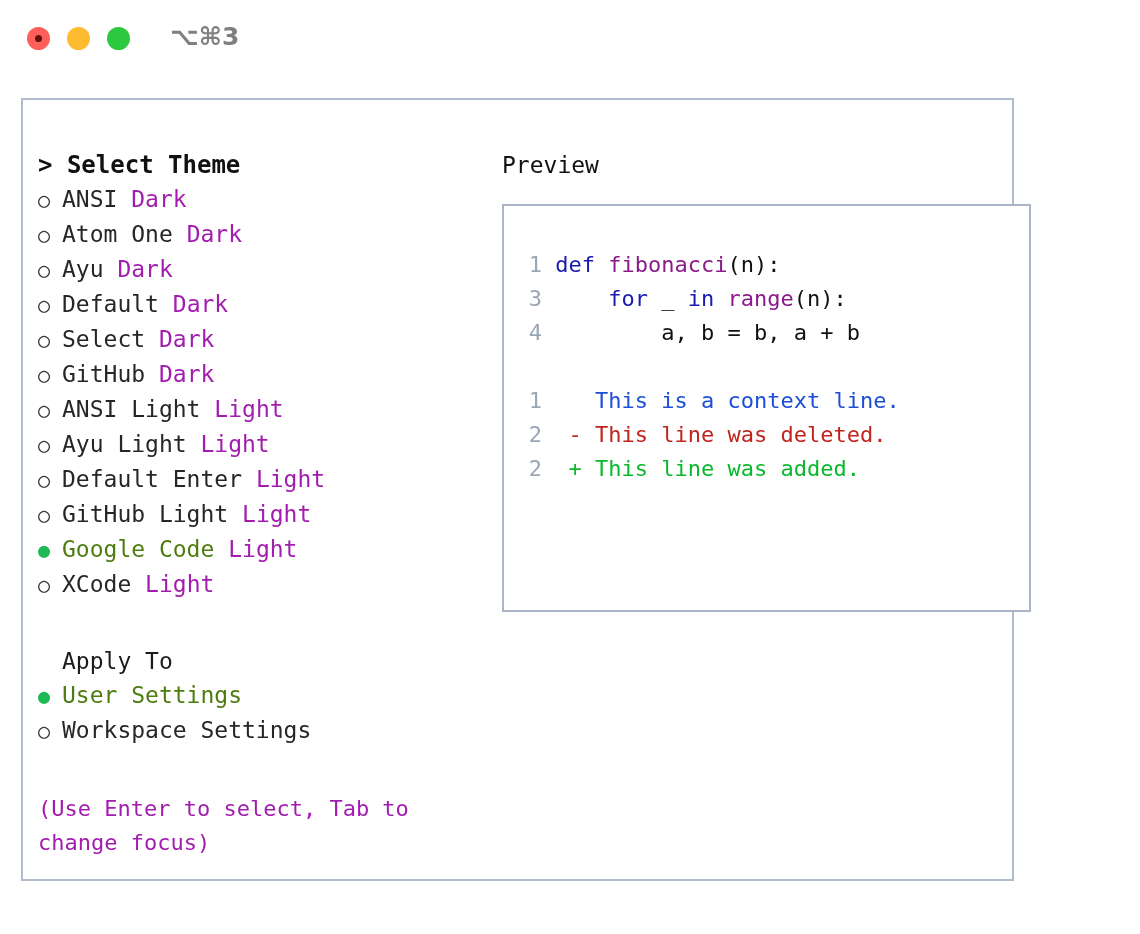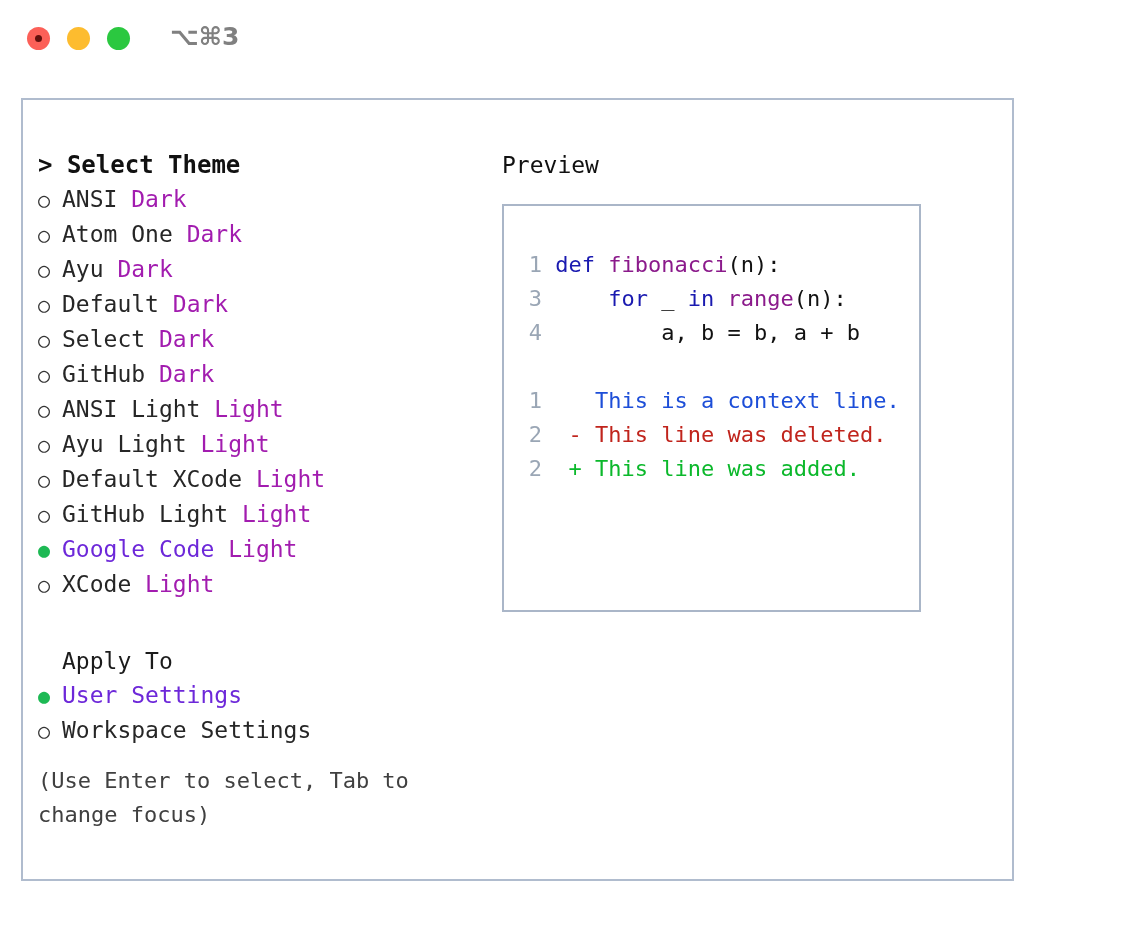--- a/index.html
+++ b/index.html
@@ -100,62 +100,62 @@
   }
   .bullet {
     display: inline-block;
     width: 24px;
     flex: 0 0 24px;
     font-size: 20px;
     color: #333333;
     white-space: pre;
   }
   .bullet.sel { color: #1db954; }
-  .opt.sel .lbl { color: #6d28d9; }
+  .opt.sel .lbl { color: #4d7c0f; }
   .lbl { white-space: pre; }
   .cat {
     color: #a21caf;
     white-space: pre;
   }
 
   #apply-block { margin-top: 42px; }
   .apply-hdr {
     font-size: 23px;
     line-height: 34px;
     color: #1b1b1b;
     padding-left: 24px;
     white-space: pre;
   }
 
   #hint {
-    margin-top: 16px;
+    margin-top: 44px;
     font-size: 22px;
     line-height: 34px;
-    color: #404040;
+    color: #a21caf;
     width: 410px;
     white-space: pre-wrap;
   }
 
   
   #right-col {
     position: absolute;
     left: 479px;
     top: 48px;
     width: 490px;
   }
   #preview-title {
     font-size: 23px;
     font-weight: 400;
     color: #111111;
     line-height: 34px;
     white-space: pre;
   }
   #code-box {
     margin-top: 22px;
-    width: 419px;
+    width: 529px;
     height: 408px;
     border: 2px solid #aab6c8;
     box-sizing: border-box;
     background: #ffffff;
     padding: 42px 16px 0 12px;
   }
   .cline {
     font-size: 22px;
     line-height: 34px;
     white-space: pre;
@@ -196,21 +196,21 @@
       <div class="hdr">&gt; Select Theme</div>
       <div id="theme-list">
           <div class="opt"><span class="bullet">○</span><span class="lbl">ANSI</span><span> </span><span class="cat">Dark</span></div>
           <div class="opt"><span class="bullet">○</span><span class="lbl">Atom One</span><span> </span><span class="cat">Dark</span></div>
           <div class="opt"><span class="bullet">○</span><span class="lbl">Ayu</span><span> </span><span class="cat">Dark</span></div>
           <div class="opt"><span class="bullet">○</span><span class="lbl">Default</span><span> </span><span class="cat">Dark</span></div>
           <div class="opt"><span class="bullet">○</span><span class="lbl">Select</span><span> </span><span class="cat">Dark</span></div>
           <div class="opt"><span class="bullet">○</span><span class="lbl">GitHub</span><span> </span><span class="cat">Dark</span></div>
           <div class="opt"><span class="bullet">○</span><span class="lbl">ANSI Light</span><span> </span><span class="cat">Light</span></div>
           <div class="opt"><span class="bullet">○</span><span class="lbl">Ayu Light</span><span> </span><span class="cat">Light</span></div>
-          <div class="opt"><span class="bullet">○</span><span class="lbl">Default XCode</span><span> </span><span class="cat">Light</span></div>
+          <div class="opt"><span class="bullet">○</span><span class="lbl">Default Enter</span><span> </span><span class="cat">Light</span></div>
           <div class="opt"><span class="bullet">○</span><span class="lbl">GitHub Light</span><span> </span><span class="cat">Light</span></div>
           <div class="opt sel"><span class="bullet sel">●</span><span class="lbl">Google Code</span><span> </span><span class="cat">Light</span></div>
           <div class="opt"><span class="bullet">○</span><span class="lbl">XCode</span><span> </span><span class="cat">Light</span></div>
         </div>
 
       <div id="apply-block">
         <div class="apply-hdr">Apply To</div>
         <div id="apply-list">
             <div class="opt sel"><span class="bullet sel">●</span><span class="lbl">User Settings</span></div>
             <div class="opt"><span class="bullet">○</span><span class="lbl">Workspace Settings</span></div>

